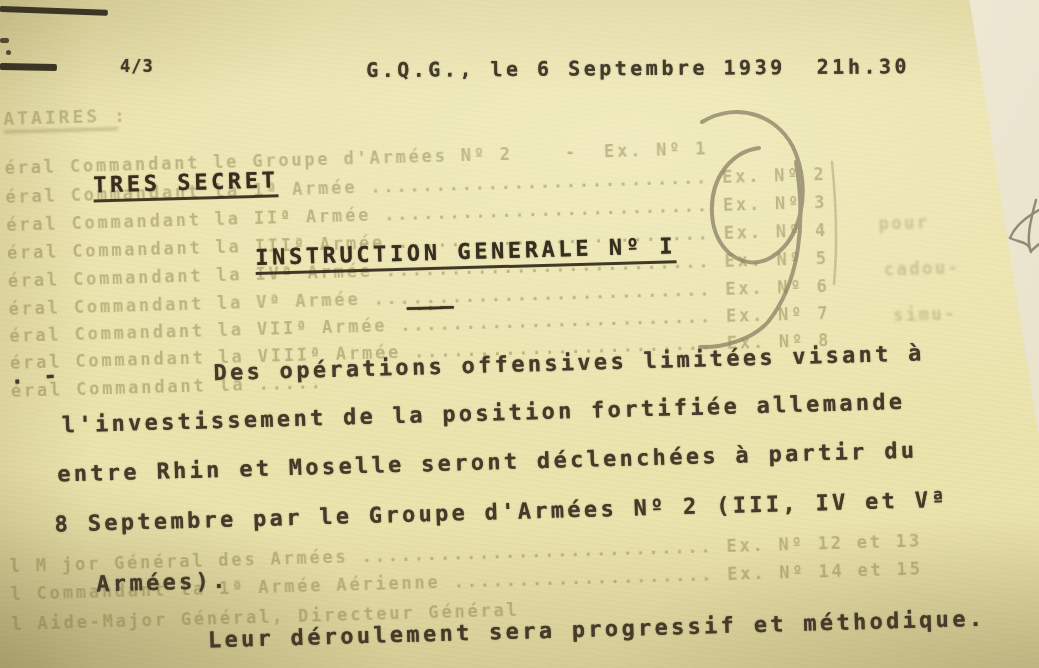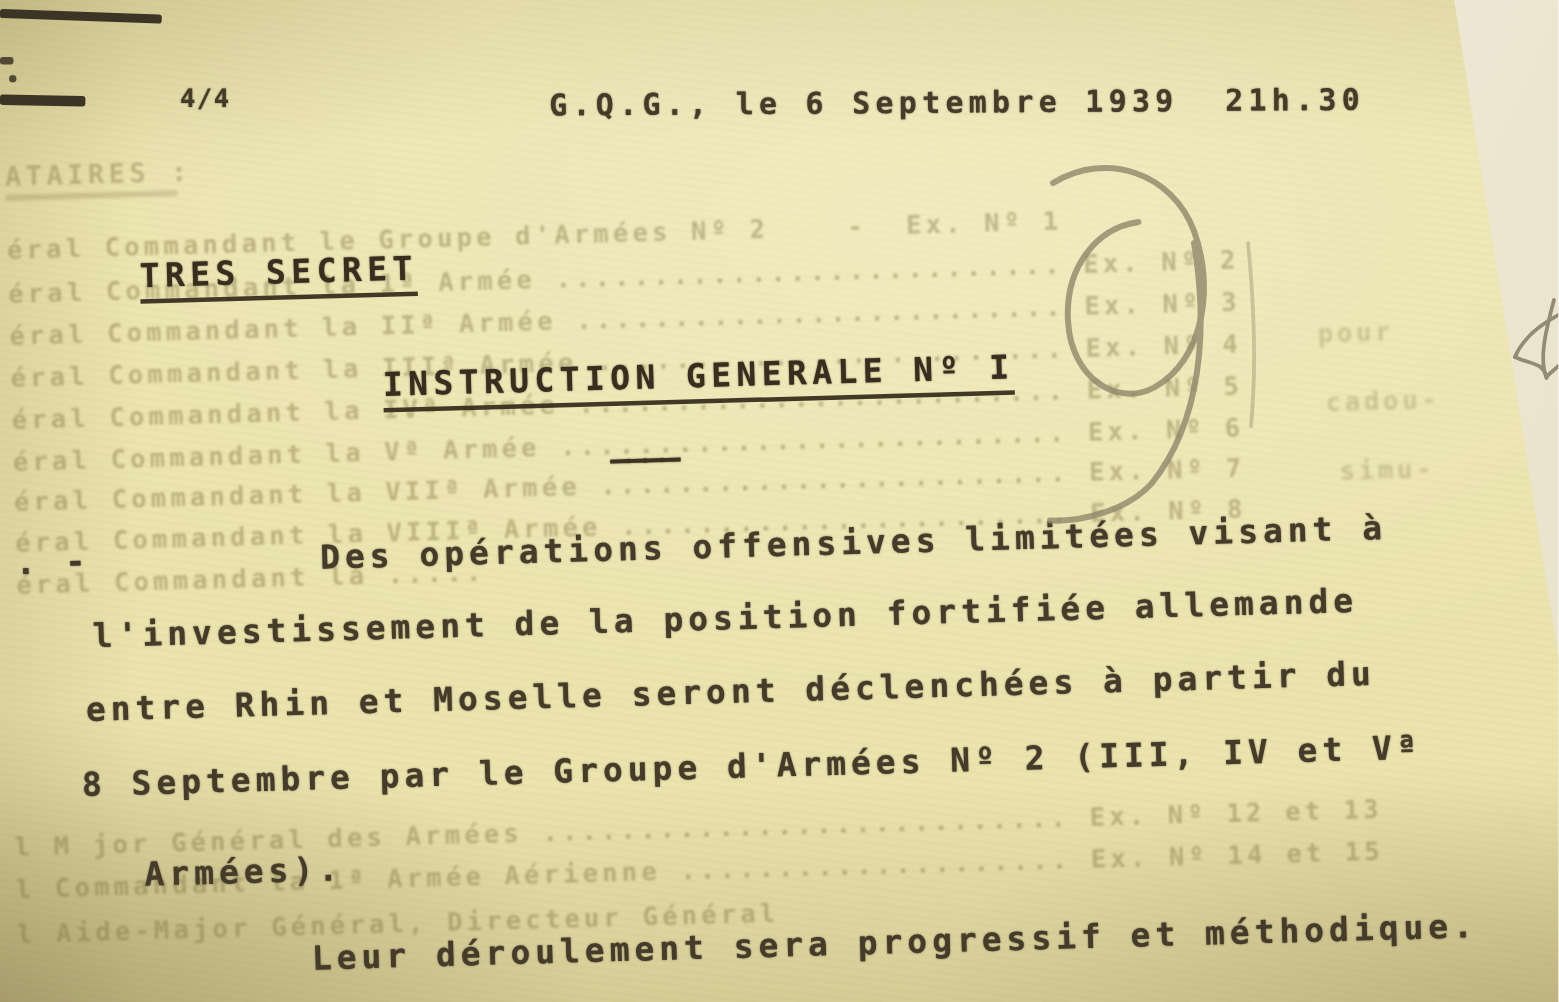--- a/index.html
+++ b/index.html
@@ -43,21 +43,21 @@
 
 <div id="paper"></div>
 
 <div class="layer">
 
   <div class="mark" style="left:0;top:6px;width:108px;height:6px;transform:rotate(2deg);transform-origin:0 0;"></div>
   <div class="mark" style="left:0;top:38px;width:9px;height:5px;opacity:.85;"></div>
   <div class="mark" style="left:6px;top:50px;width:5px;height:5px;border-radius:50%;opacity:.85;"></div>
   <div class="mark" style="left:0;top:63px;width:57px;height:7px;transform:rotate(1deg);transform-origin:0 0;"></div>
 
-  <div class="t ref" style="left:120px;top:56px;">4/4</div>
+  <div class="t ref" style="left:120px;top:56px;">4/3</div>
   <div class="t dateline" style="left:366px;top:58px;transform:rotate(-0.4deg);transform-origin:0 0;">G.Q.G., le 6 Septembre 1939  21h.30</div>
 </div>
 
 <div class="layer" id="main-layer">
 
   <div class="bleed" style="left:0;top:108px;font-size:18px;letter-spacing:3px;color:rgba(118,108,58,.38);">ATAIRES :</div>
   <div class="mark" style="left:0;top:130px;width:115px;height:4px;background:rgba(118,108,58,.25);filter:blur(1px);"></div>
 
   <div class="bleed" style="left:0;top:158px;">éral Commandant le Groupe d'Armées Nº 2    -  Ex. Nº 1</div>
   <div class="bleed" style="left:0;top:187px;">éral Commandant la 1ª Armée .......................... Ex. Nº 2</div>

